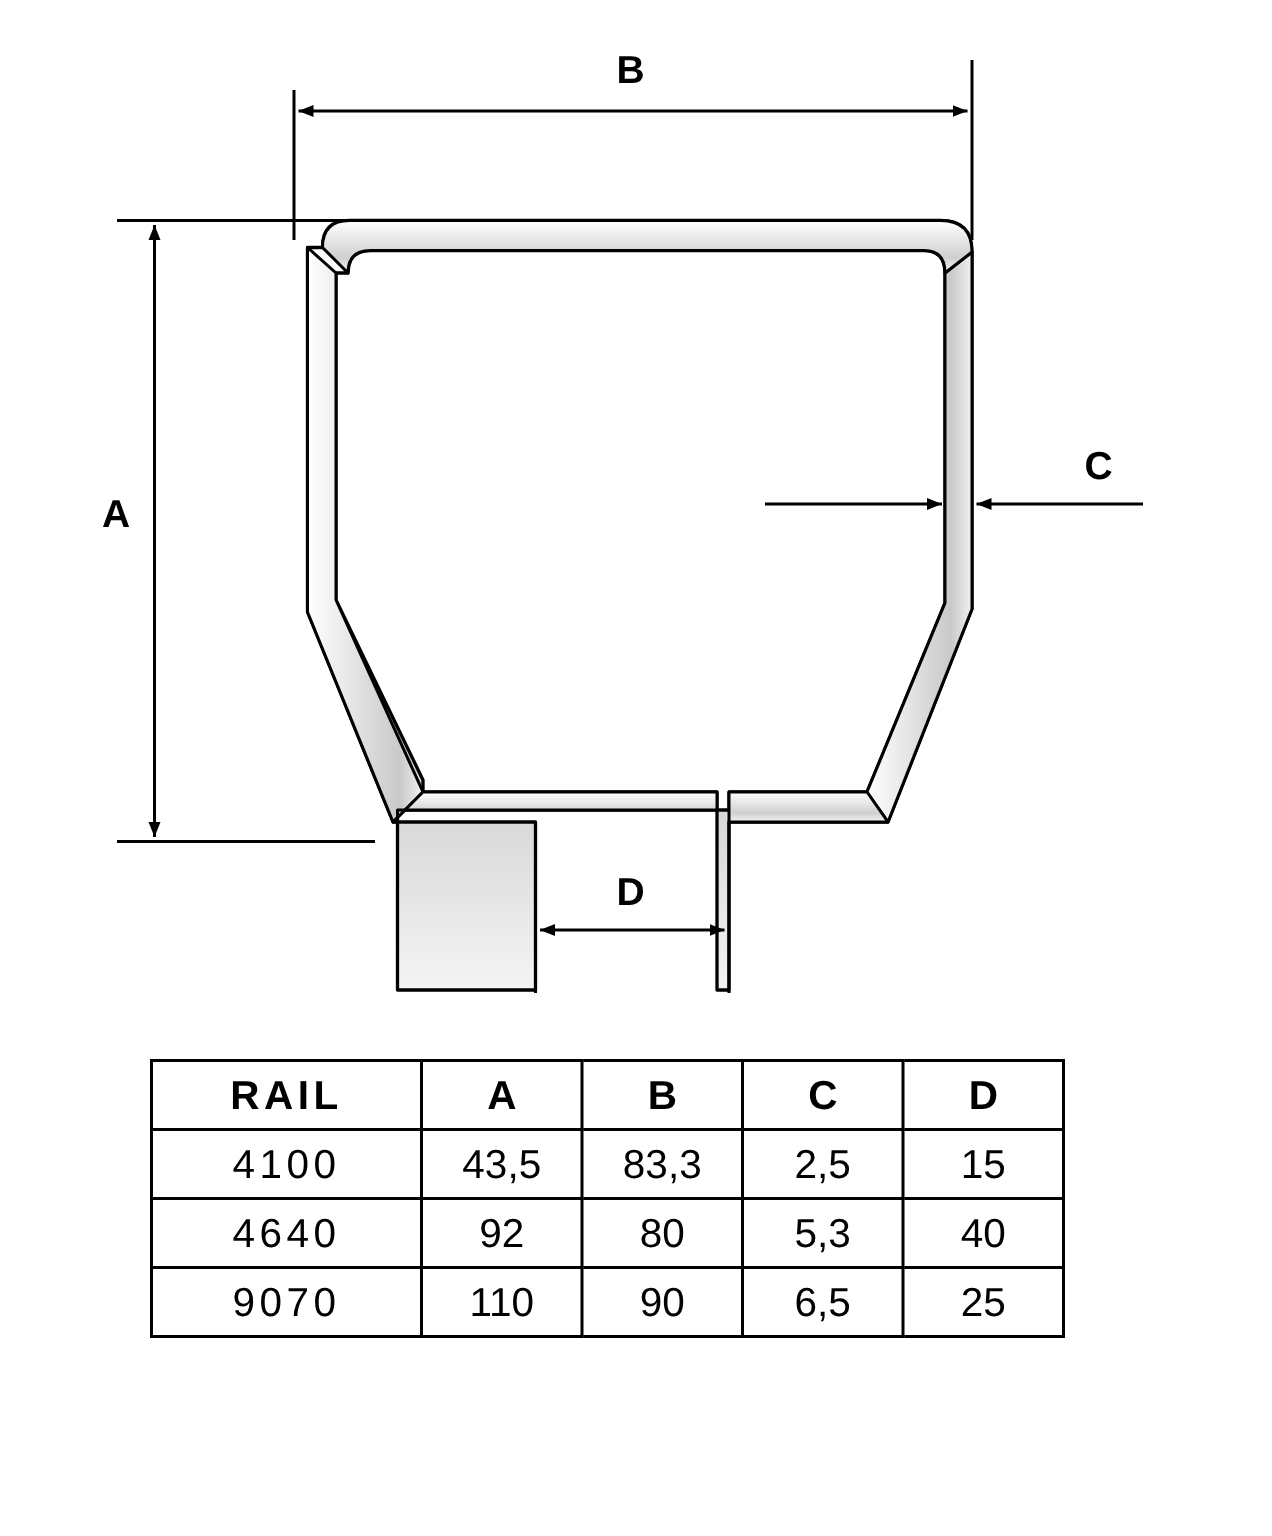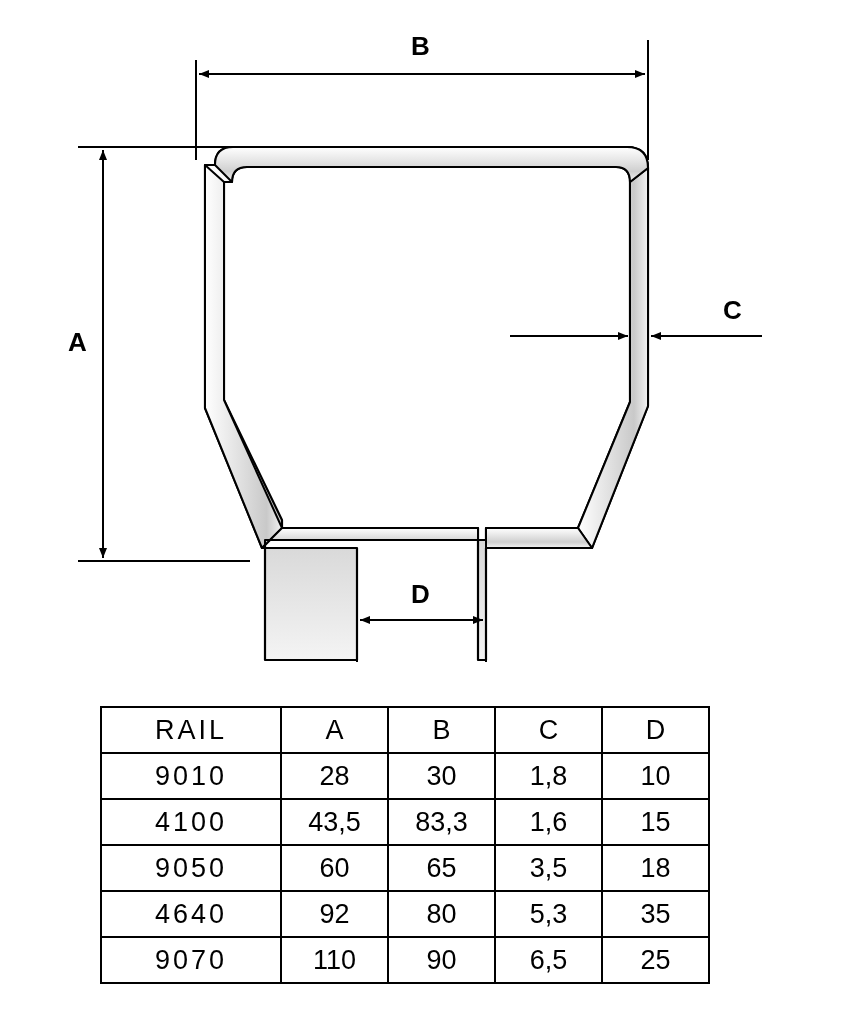--- a/index.html
+++ b/index.html
@@ -59,21 +59,21 @@
     font-family: "Liberation Sans", sans-serif;
     font-size: 27px;
     font-weight: normal;
     color: #000;
     padding: 0;
   }
   table.spec th:first-child, table.spec td:first-child {
     width: 180px;
     letter-spacing: 3px;
   }
-  table.spec th { font-weight: normal; margin-left: 10px; }
+  table.spec th { font-weight: bold; margin-left: 10px; }
   table.spec col.c-name { width: 180px; }
   table.spec col.c-val  { width: 107px; }
 </style>
 </head>
 <body>
 
 <div id="page">
 
   <svg id="drawing" viewBox="0 0 848 700">
     <defs>
@@ -187,46 +187,32 @@
         <tr>
           <th>RAIL</th>
           <th>A</th>
           <th>B</th>
           <th>C</th>
           <th>D</th>
         </tr>
       </thead>
       <tbody>
         <tr>
-          <td>9010</td>
-          <td>28</td>
-          <td>30</td>
-          <td>1,8</td>
-          <td>10</td>
-        </tr>
-        <tr>
           <td>4100</td>
           <td>43,5</td>
           <td>83,3</td>
-          <td>1,6</td>
+          <td>2,5</td>
           <td>15</td>
-        </tr>
-        <tr>
-          <td>9050</td>
-          <td>60</td>
-          <td>65</td>
-          <td>3,5</td>
-          <td>18</td>
         </tr>
         <tr>
           <td>4640</td>
           <td>92</td>
           <td>80</td>
           <td>5,3</td>
-          <td>35</td>
+          <td>40</td>
         </tr>
         <tr>
           <td>9070</td>
           <td>110</td>
           <td>90</td>
           <td>6,5</td>
           <td>25</td>
         </tr>
       </tbody>
     </table>

